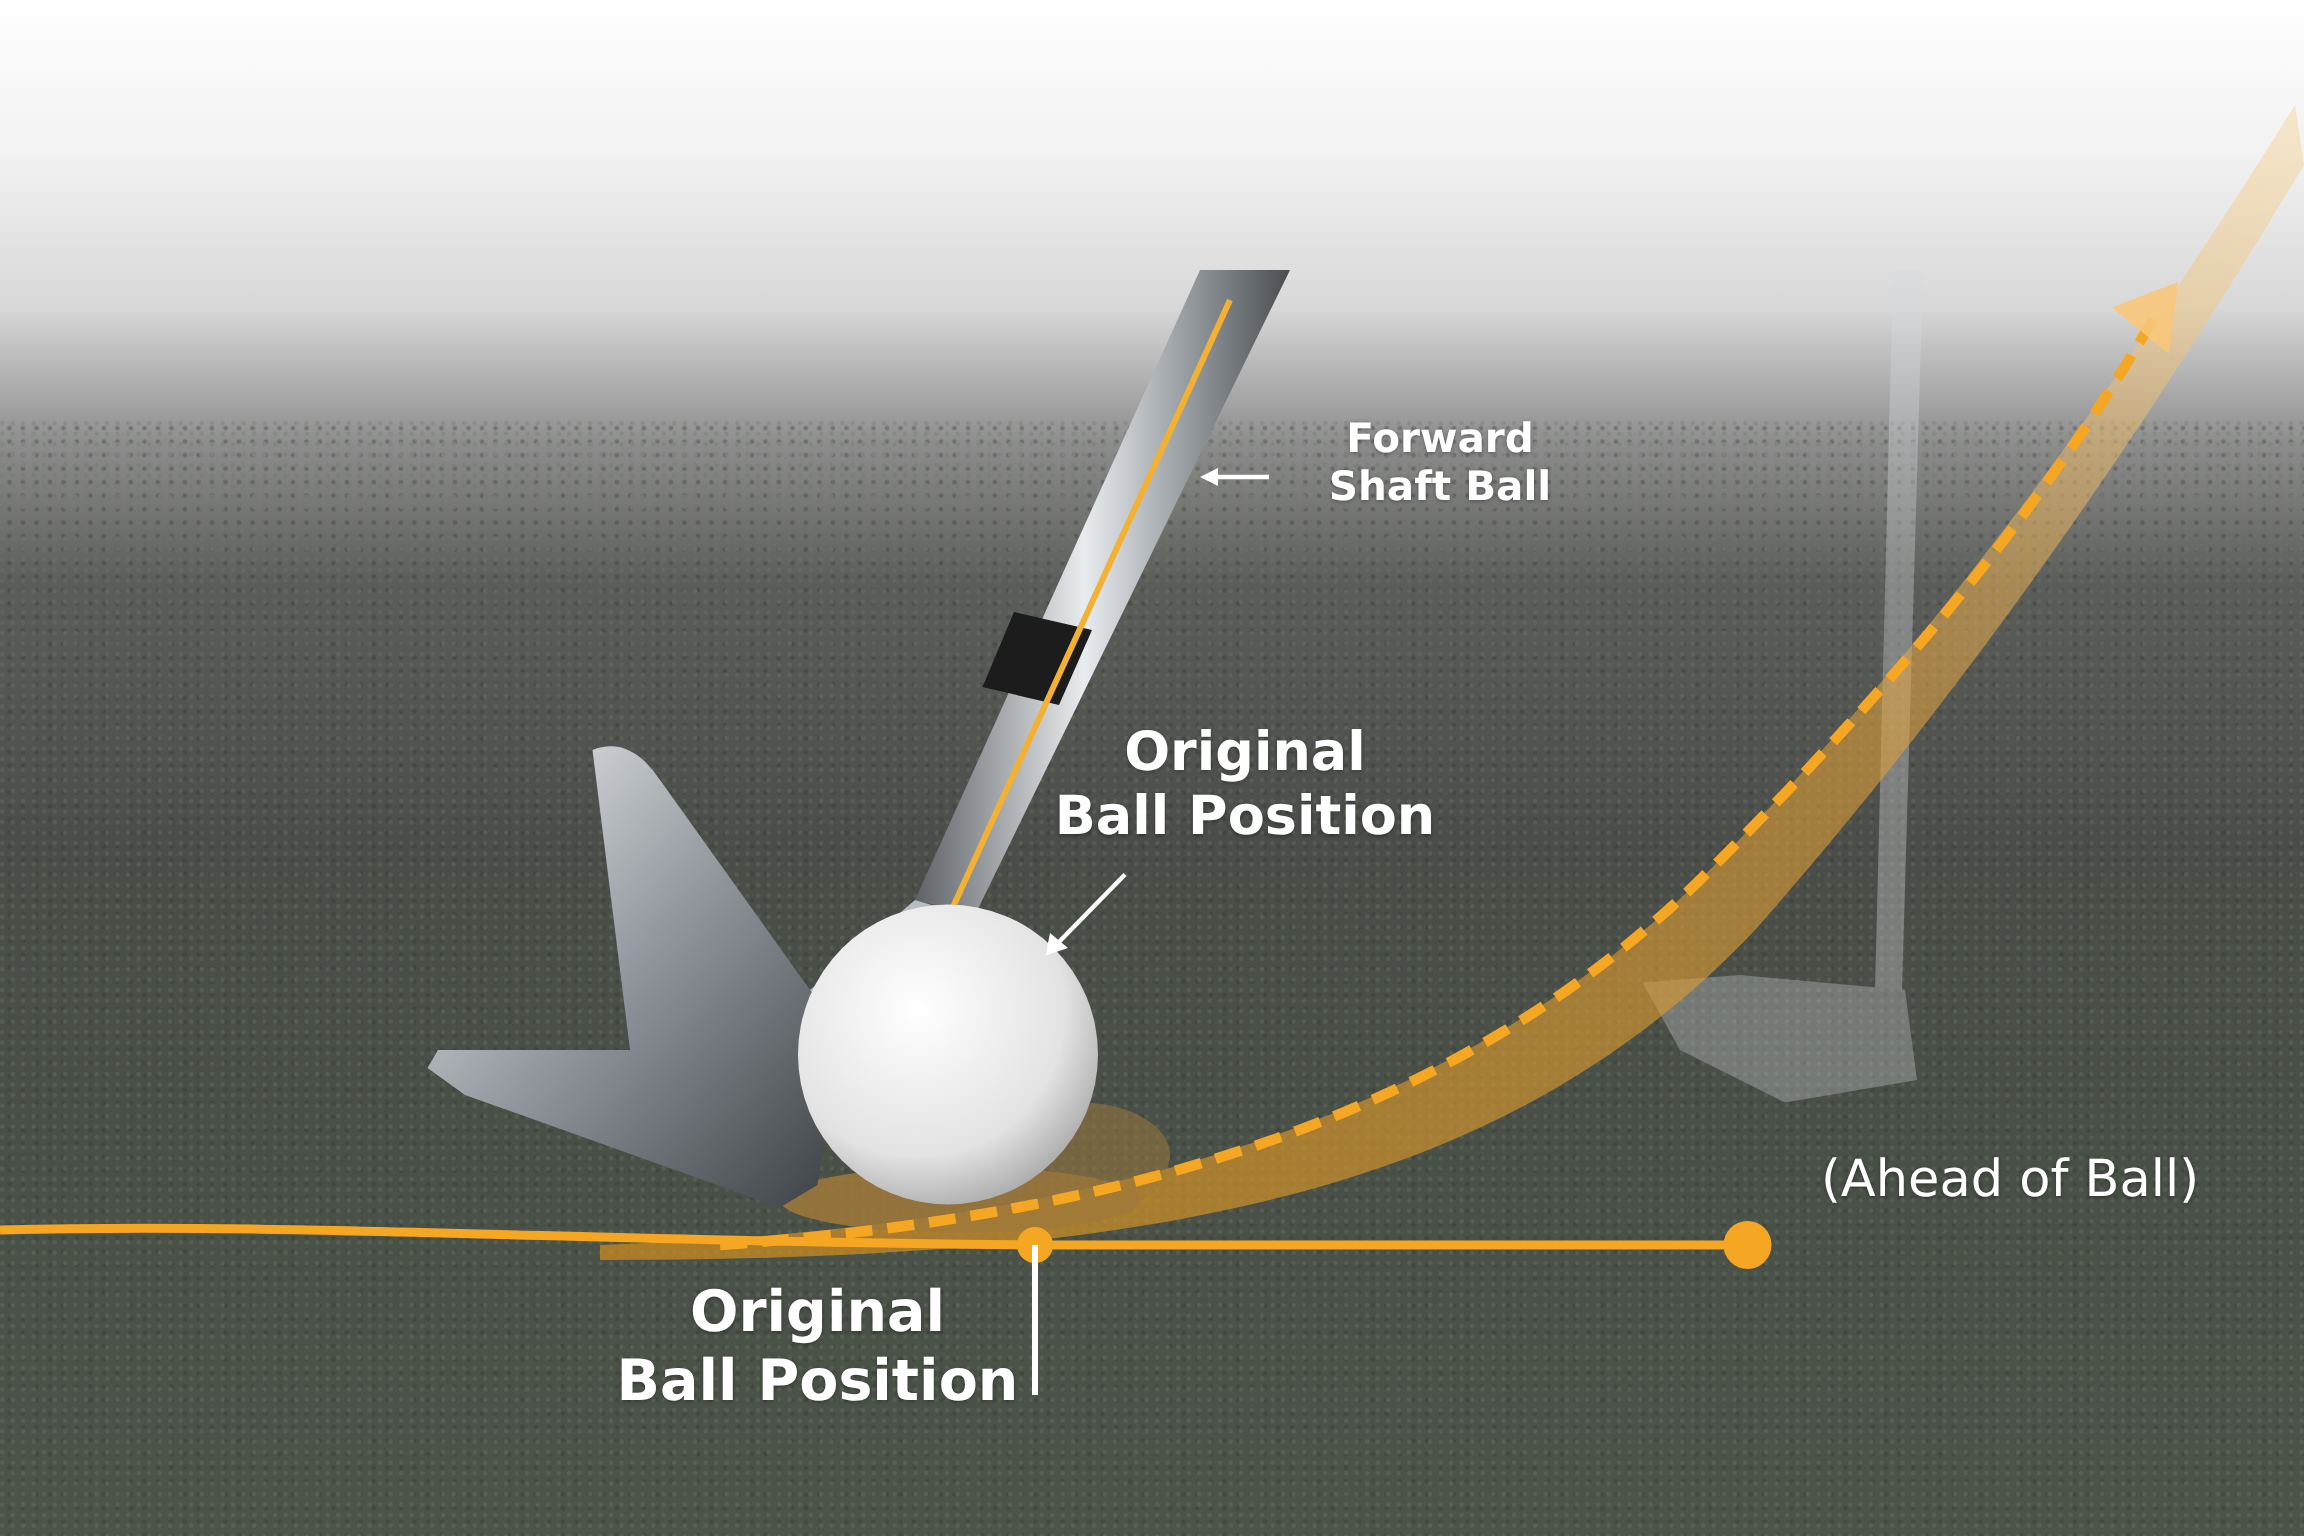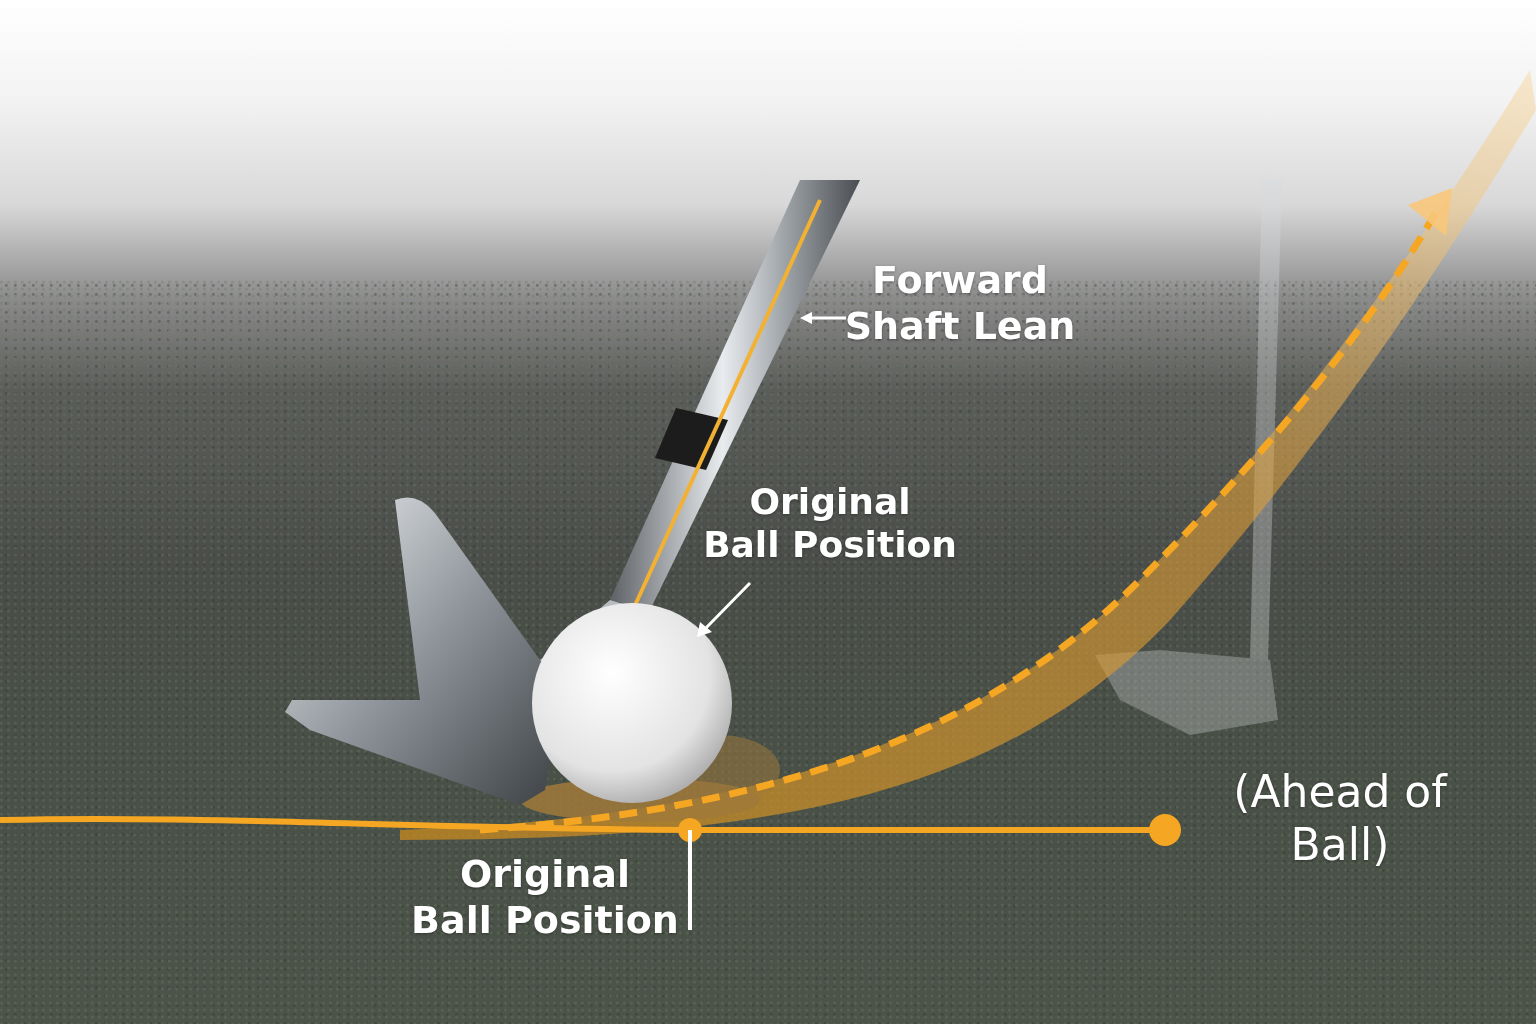--- a/index.html
+++ b/index.html
@@ -3,26 +3,26 @@
 <meta charset="utf-8">
 <style>
   html,body{margin:0;padding:0;}
   body{width:1536px;height:1024px;overflow:hidden;position:relative;font-family:"DejaVu Sans","Liberation Sans",sans-serif;}
   .scene{position:absolute;inset:0;background:linear-gradient(180deg,#ffffff 0%,#f2f2f2 10%,#d8d8d8 20%,#8c8c8c 29%,#5b5d5a 38%,#4a4d49 55%,#495047 75%,#4c544a 100%);}
   .grass{position:absolute;left:0;right:0;top:280px;bottom:0;opacity:.35;
     background-image:radial-gradient(circle at 20% 30%,#6d7a66 1px,transparent 2px),radial-gradient(circle at 70% 60%,#30382e 1px,transparent 2px);
     background-size:7px 7px,9px 9px;}
   svg.overlay{position:absolute;left:0;top:0;}
   .label{position:absolute;color:#fff;font-weight:bold;text-align:center;line-height:1.2;text-shadow:0 1px 3px rgba(0,0,0,.35);}
-  .lbl-shaft{left:840px;top:258px;font-size:38px;width:240px;}
+  .lbl-shaft{left:840px;top:277px;font-size:27px;width:240px;}
   .lbl-ball-top{left:695px;top:480px;font-size:36px;width:270px;}
   .lbl-ball-bottom{left:400px;top:852px;font-size:38px;width:290px;}
   .lbl-low{left:1180px;top:762px;width:320px;}
   .lbl-low .t1{font-size:46px;font-weight:normal;display:block;}
-  .lbl-low .t2{font-size:44px;font-weight:normal;display:block;margin-top:4px;}
+  .lbl-low .t2{font-size:34px;font-weight:normal;display:block;margin-top:4px;}
 </style>
 </head>
 <body>
 
 <div class="scene"></div>
 <div class="grass"></div>
 
 <svg class="overlay" width="1536" height="1024" viewBox="0 0 1536 1024">
   <defs>
     <linearGradient id="shaftG" x1="0" y1="0" x2="1" y2="0">
@@ -83,21 +83,21 @@
     <polygon points="800,318 812,312 812,324" stroke="none"></polygon>
   </g>
   <g stroke="#fff" stroke-width="3" fill="#fff">
     <line x1="750" y1="583" x2="704" y2="630"></line>
     <polygon points="697,637 700,622 712,632" stroke="none"></polygon>
   </g>
 </svg>
 
 <div class="label lbl-shaft">
   <span>Forward</span><br>
-  <span>Shaft Lean</span>
+  <span>Shaft Ball</span>
 </div>
 
 <div class="label lbl-ball-top">
   <span>Original</span><br>
   <span>Ball Position</span>
 </div>
 
 <div class="label lbl-ball-bottom">
   <span>Original</span><br>
   <span>Ball Position</span>

